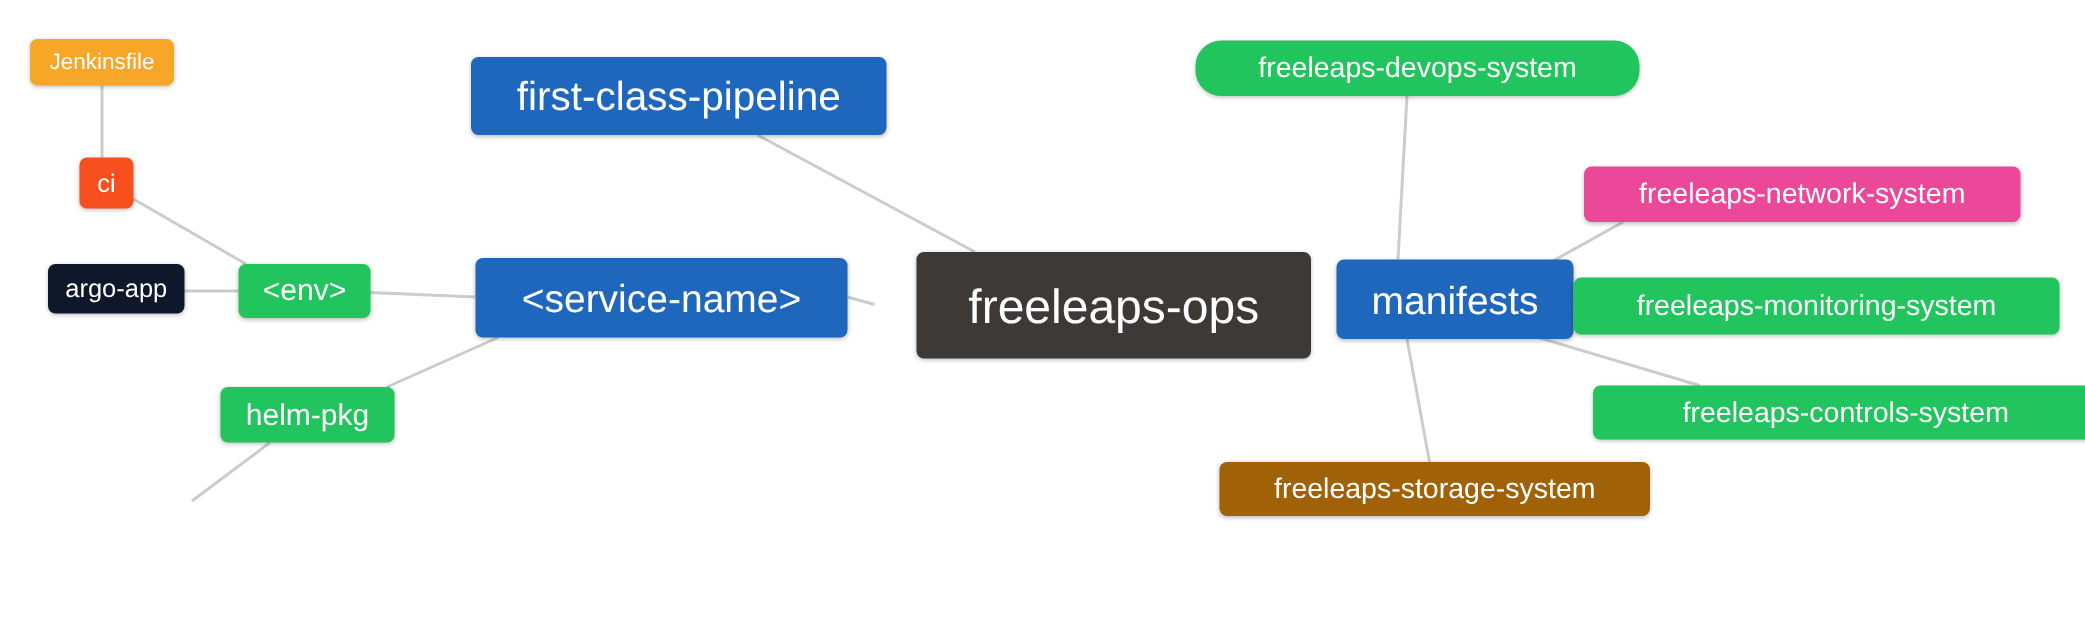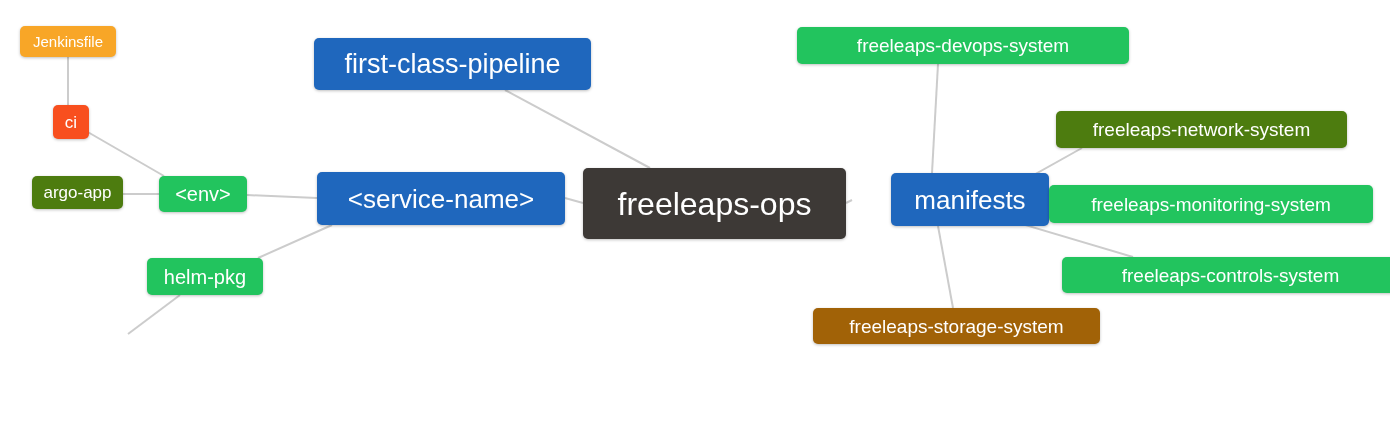--- a/index.html
+++ b/index.html
@@ -52,25 +52,25 @@
       <line x1="565" y1="198" x2="583" y2="203" stroke="#cccccc" stroke-width="2"></line>
       <line x1="846" y1="203" x2="852" y2="200" stroke="#cccccc" stroke-width="2"></line>
       <line x1="938" y1="64" x2="932" y2="173" stroke="#cccccc" stroke-width="2"></line>
       <line x1="1012" y1="187" x2="1082" y2="148" stroke="#cccccc" stroke-width="2"></line>
       <line x1="1010" y1="202" x2="1049" y2="203" stroke="#cccccc" stroke-width="2"></line>
       <line x1="1012" y1="221" x2="1133" y2="257" stroke="#cccccc" stroke-width="2"></line>
       <line x1="938" y1="226" x2="953" y2="308" stroke="#cccccc" stroke-width="2"></line>
     </svg>
 <div class="node" style="left: 20px; top: 26px; width: 96px; height: 31px; font-size: 15px; background: rgb(248, 166, 39);">Jenkinsfile</div>
     <div class="node" style="left: 53px; top: 105px; width: 36px; height: 34px; font-size: 17px; background: rgb(248, 79, 30);">ci</div>
-    <div class="node" style="left: 32px; top: 176px; width: 91px; height: 33px; font-size: 17px; background: #4d7c0f;">argo-app</div>
+    <div class="node" style="left: 32px; top: 176px; width: 91px; height: 33px; font-size: 17px; background: #0f172a;">argo-app</div>
     <div class="node" style="left: 159px; top: 176px; width: 88px; height: 36px; font-size: 20px; background: rgb(34, 196, 94);">&lt;env&gt;</div>
     <div class="node" style="left: 147px; top: 258px; width: 116px; height: 37px; font-size: 20px; background: rgb(34, 196, 94);">helm-pkg</div>
     <div class="node" style="left: 314px; top: 38px; width: 277px; height: 52px; font-size: 27px; background: rgb(31, 103, 189);">first-class-pipeline</div>
     <div class="node" style="left: 317px; top: 172px; width: 248px; height: 53px; font-size: 26px; background: rgb(31, 103, 189);">&lt;service-name&gt;</div>
-    <div class="node" style="left: 583px; top: 168px; width: 263px; height: 71px; font-size: 32px; background: rgb(61, 57, 54);">freeleaps-ops</div>
+    <div class="node" style="left: 611px; top: 168px; width: 263px; height: 71px; font-size: 32px; background: rgb(61, 57, 54);">freeleaps-ops</div>
     <div class="node" style="left: 852px; top: 173px; width: 158px; height: 53px; font-size: 26px; background: rgb(31, 103, 189); margin-left: 39px;">manifests</div>
-    <div class="node" style="left: 797px; top: 27px; width: 332px; height: 37px; font-size: 19px; background: rgb(34, 196, 94);">freeleaps-devops-system</div>
-    <div class="node" style="left: 1056px; top: 111px; width: 291px; height: 37px; font-size: 19px; background: #4d7c0f;">freeleaps-network-system</div>
+    <div class="node" style="left: 797px; top: 27px; width: 296px; height: 37px; font-size: 19px; background: rgb(34, 196, 94); border-radius: 17px;">freeleaps-devops-system</div>
+    <div class="node" style="left: 1056px; top: 111px; width: 291px; height: 37px; font-size: 19px; background: #ec4899;">freeleaps-network-system</div>
     <div class="node" style="left: 1049px; top: 185px; width: 324px; height: 38px; font-size: 19px; background: rgb(34, 196, 94);">freeleaps-monitoring-system</div>
     <div class="node" style="left: 1062px; top: 257px; width: 337px; height: 36px; font-size: 19px; background: rgb(34, 196, 94);">freeleaps-controls-system</div>
     <div class="node" style="left: 813px; top: 308px; width: 287px; height: 36px; font-size: 19px; background: #a16207;">freeleaps-storage-system</div>
   </div>
 
 </body></html>

